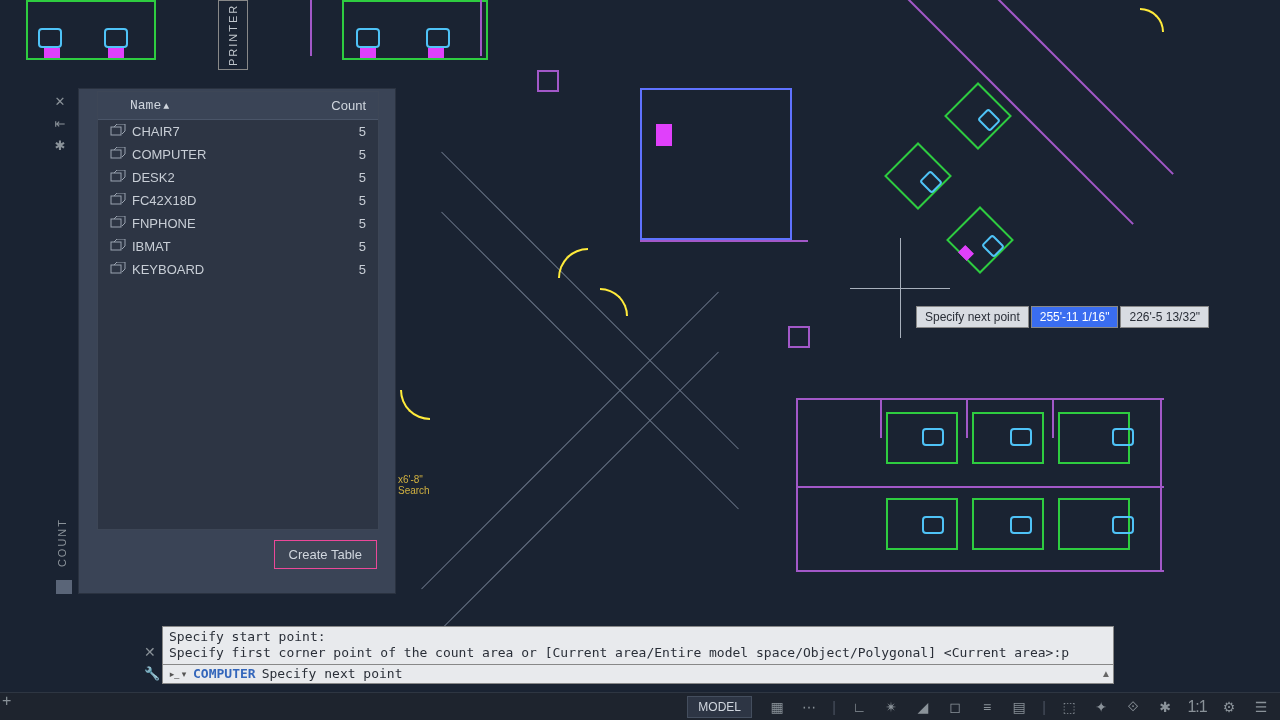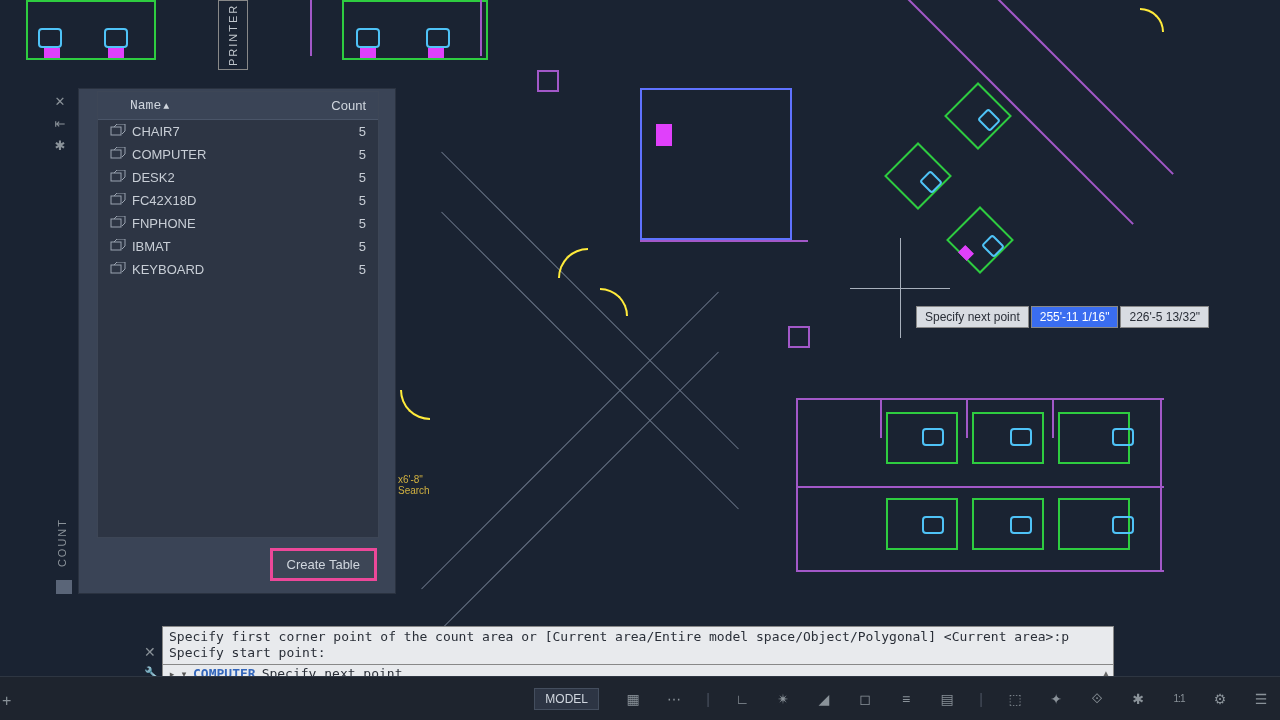--- a/index.html
+++ b/index.html
@@ -110,24 +110,24 @@
   margin-right: 6px;
   display: inline-flex;
   align-items: center;
 }
 .row-icon svg { width: 16px; height: 12px; }
 .row-name { flex: 1; }
 .row-count { width: 60px; text-align: right; }
 
 .create-table-btn {
   align-self: flex-end;
-  margin: 10px 18px 12px 0;
+  margin: 10px 18px 24px 0;
   padding: 6px 14px;
   background: #3d4656;
-  border: 3px solid #ec4899;
+  border: 1px solid #ec4899;
   color: #d0d6de;
   font-size: 13px;
   cursor: pointer;
 }
 
 
 .crosshair {
   position: absolute;
   left: 900px; top: 288px;
   pointer-events: none;
@@ -205,48 +205,48 @@
   position: absolute;
   left: -18px; top: 40px;
   color: #8a9299;
   font-size: 13px;
 }
 
 
 .status-bar {
   position: absolute;
   bottom: 0; left: 0; right: 0;
-  height: 44px;
+  height: 28px;
   background: #1e242e;
   border-top: 1px solid #2e3642;
   display: flex;
   align-items: center;
   justify-content: flex-end;
   padding: 0 8px;
-  gap: 19px;
+  gap: 10px;
 }
 .status-bar .model-btn {
   background: #2d3544;
   color: #d0d6de;
   padding: 3px 10px;
   font-size: 12px;
   border: 1px solid #444e5e;
   margin-right: 4px;
 }
 .status-icon {
   width: 22px; height: 22px;
   display: flex;
   align-items: center;
   justify-content: center;
   color: #8a9299;
   font-size: 14px;
   cursor: pointer;
 }
 .status-icon.sep { width: 8px; color: #4a5260; }
-.status-1to1 { font-size: 10px; letter-spacing: -1px; }
+.status-1to1 { font-size: 16px; letter-spacing: -1px; }
 
 
 .fp-line { position: absolute; background: #a258c8; }
 .fp-line.gray { background: #6a7688; }
 .fp-rect { position: absolute; border: 2px solid #a258c8; }
 .fp-rect.g { border-color: #2ecc40; }
 .fp-rect.c { border-color: #4fc3f7; }
 .fp-rect.b { border-color: #5f72ff; }
 .fp-rect.m { border-color: #e040fb; background: #e040fb; }
 
@@ -464,22 +464,22 @@
 <div class="dyn-input">
   <div class="dyn-box">Specify next point</div>
   <div class="dyn-box sel">255'-11 1/16"</div>
   <div class="dyn-box">226'-5 13/32"</div>
 </div>
 
 <div class="cmd-area">
   <div class="cmd-close">✕</div>
   <div class="cmd-wrench">🔧</div>
   <div class="cmd-history">
+    <div>Specify start point:</div>
     <div>Specify first corner point of the count area or [Current area/Entire model space/Object/Polygonal] &lt;Current area&gt;:p</div>
-    <div>Specify start point:</div>
   </div>
   <div class="cmd-input-row">
     <div class="cmd-prefix">▸_ ▾</div>
     <div class="cmd-text">
       <span class="cmd-name">COMPUTER</span>
       <span>Specify next point</span>
     </div>
     <span style="width:12px;color:#666;font-size:10px">▲</span>
   </div>
 </div>

